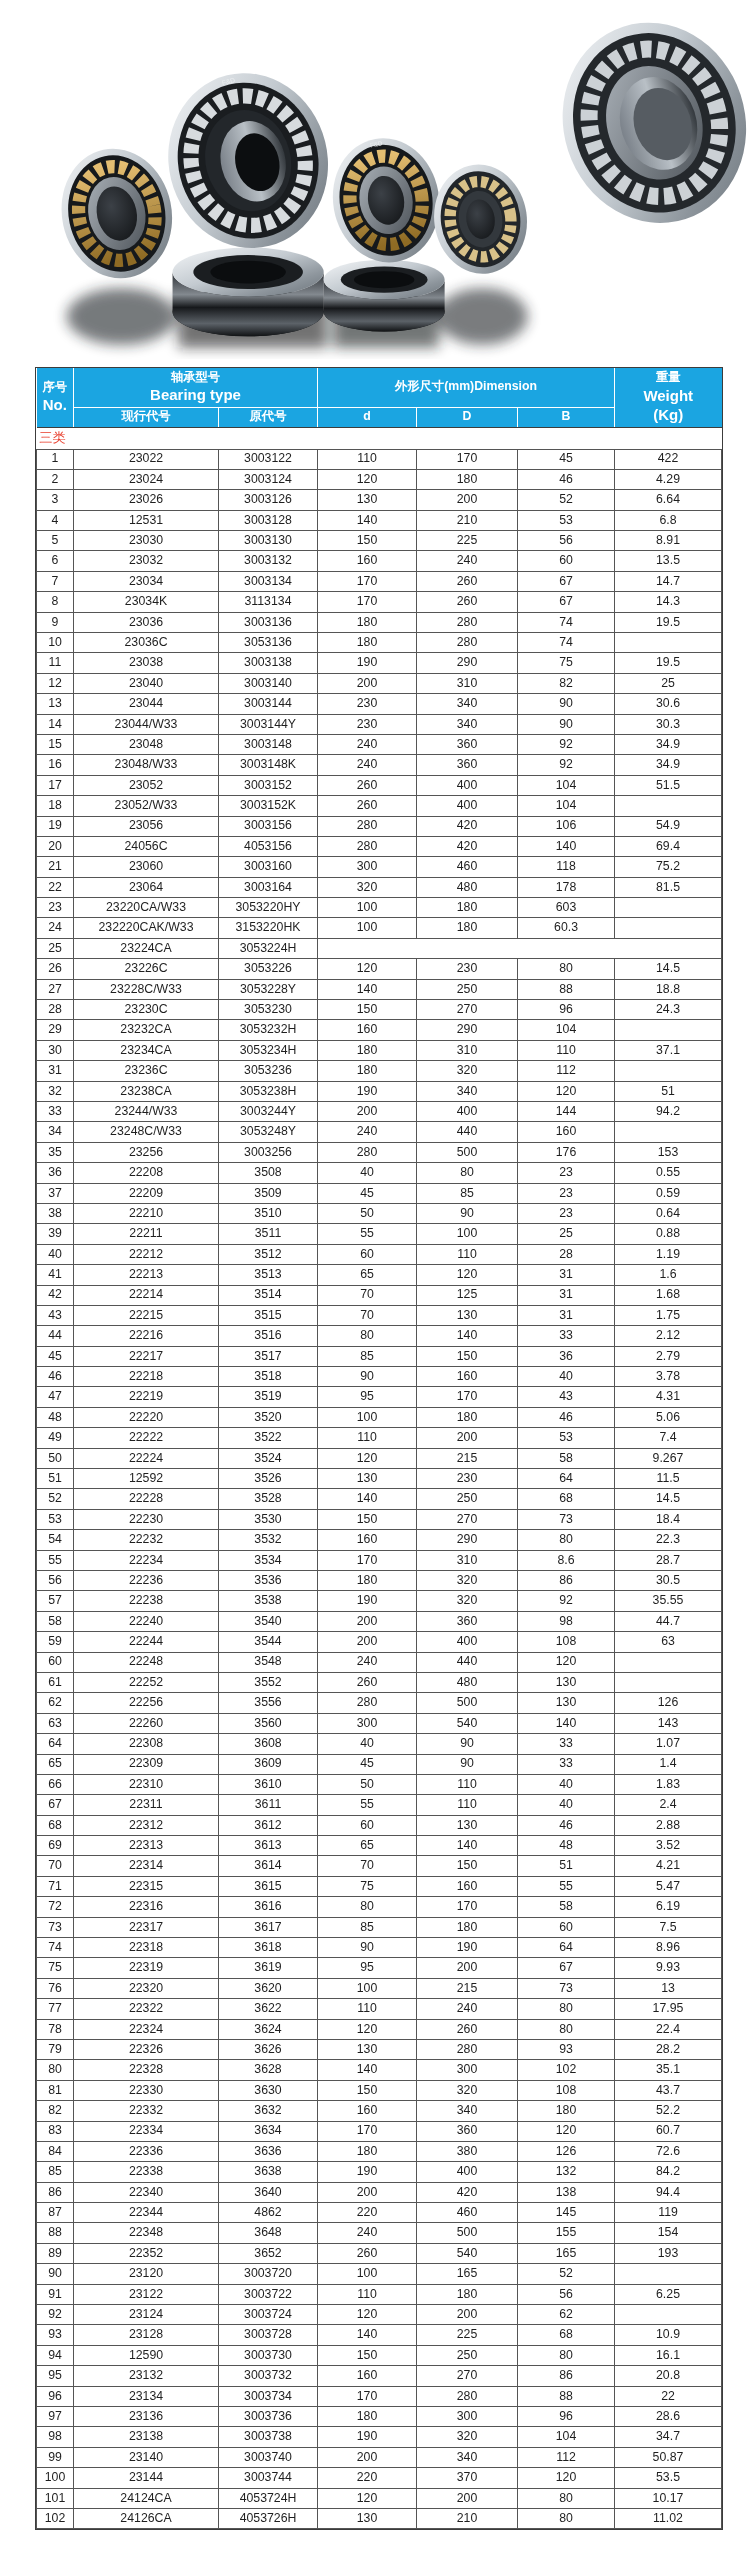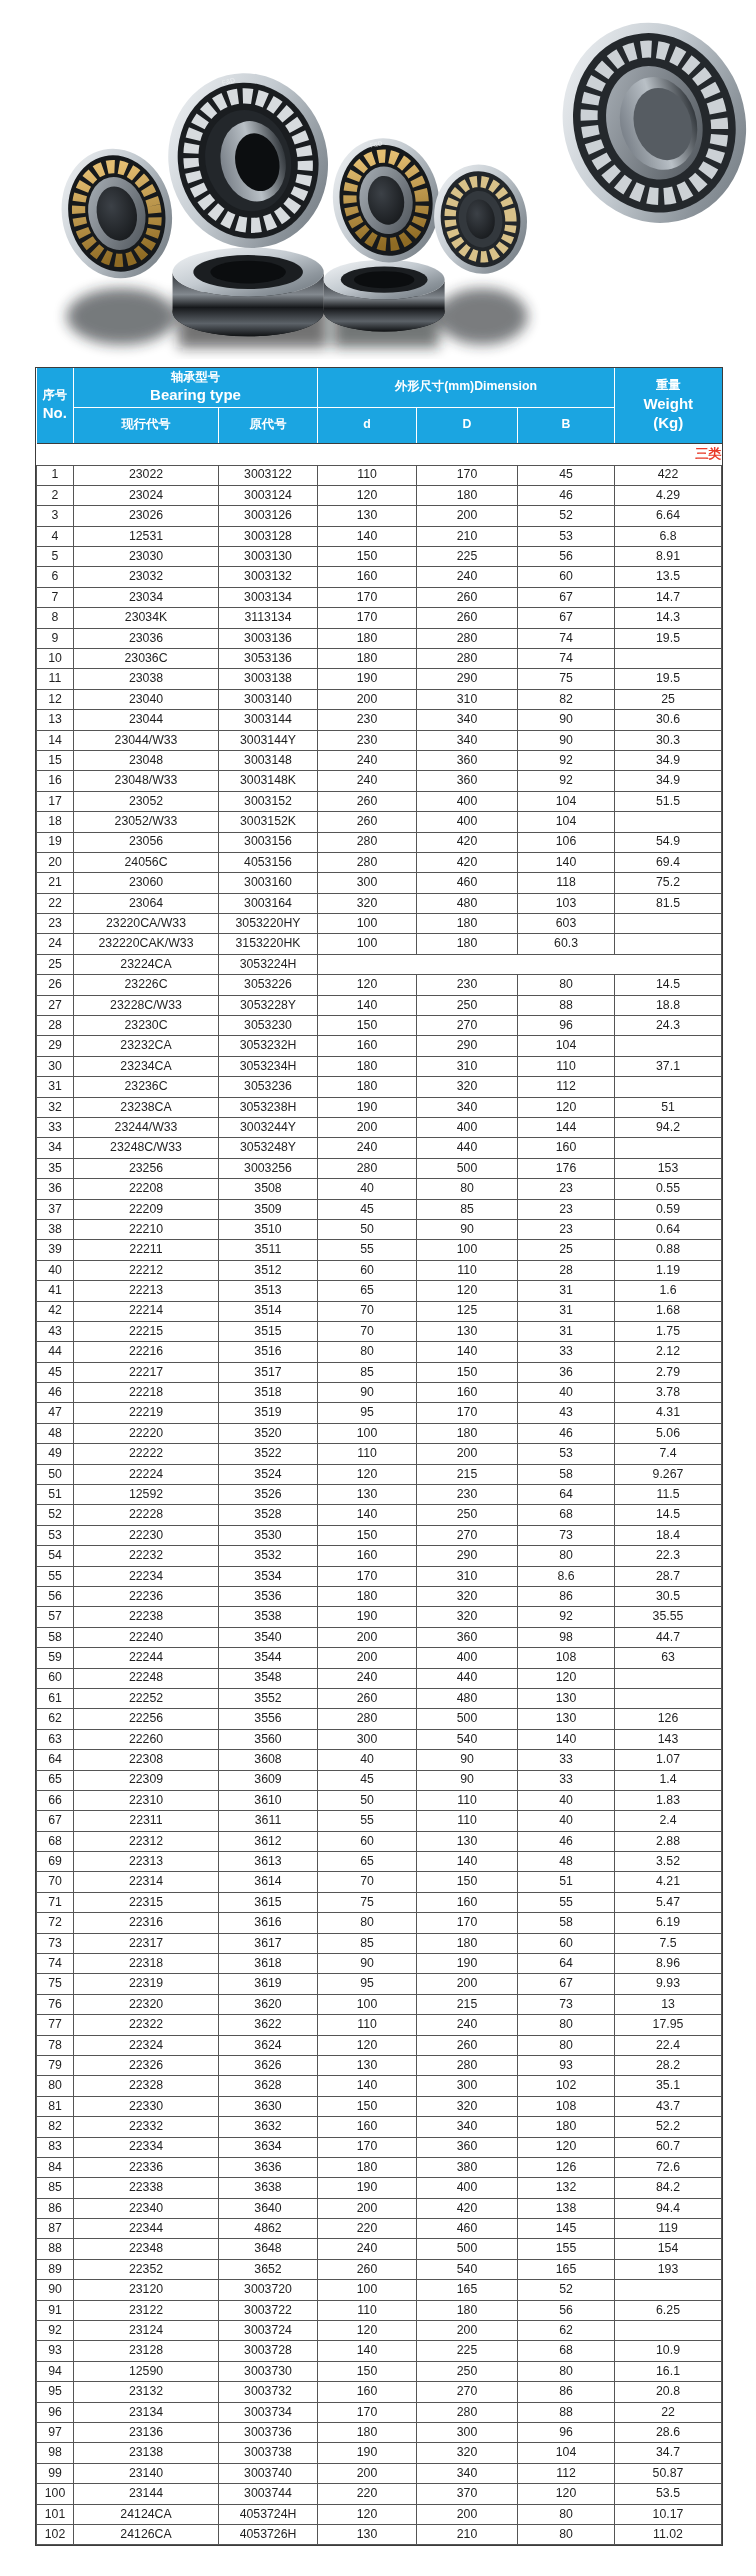--- a/index.html
+++ b/index.html
@@ -21,37 +21,37 @@
     position:absolute;left:35px;top:367px;width:688px;
     border:1.9px solid var(--table-border);box-sizing:border-box;background:#fff;
   }
   table.spec{width:100%;border-collapse:collapse;table-layout:fixed;}
   thead th{
     background:var(--header-bg);color:var(--header-text);
     border:1.9px solid #ffffff;text-align:center;vertical-align:middle;
     font-size:12.3px;font-weight:600;padding:0;line-height:1.3;
   }
   thead tr.h1{height:39px;}
-  thead tr.h2{height:36px;}
+  thead tr.h2{height:20px;}
   thead tr:first-child th{border-top:none;}
   thead th:first-child{border-left:none;margin-left:40px;}
   thead tr.h1 th:last-child{border-right:none;}
   thead tr.h2 th{border-bottom:1.9px solid var(--table-border);}
   thead th.rowspan2{border-bottom:1.9px solid var(--table-border);}
   .h-en{font-size:15px;font-weight:700;display:block;}
   .h-zh{display:block;}
   tbody td{
     border:0.9px solid var(--cell-border);color:var(--cell-text);
     font-size:12.3px;text-align:center;padding:0;line-height:1.1;
     overflow:hidden;white-space:nowrap;
   }
   tr.category-row{height:22px;}
   tr.category-row td{
-    text-align:right;padding-left:2.8px;color:var(--category-text);
-    font-weight:bold;font-size:13.2px;border-left:none;border-right:none;
+    text-align:left;padding-left:2.8px;color:var(--category-text);
+    font-weight:normal;font-size:13.2px;border-left:none;border-right:none;
   }
   tbody tr.data-row{height:20.4px;}
 </style>
 </head>
 <body>
 
 <div class="page">
 
   <div class="photo-area">
     <svg width="757" height="359" viewBox="0 0 800 380">
@@ -390,21 +390,21 @@
             <td>460</td>
             <td>118</td>
             <td>75.2</td>
           </tr>
           <tr class="data-row">
             <td>22</td>
             <td>23064</td>
             <td>3003164</td>
             <td>320</td>
             <td>480</td>
-            <td>103</td>
+            <td>178</td>
             <td>81.5</td>
           </tr>
           <tr class="data-row">
             <td>23</td>
             <td>23220CA/W33</td>
             <td>3053220HY</td>
             <td>100</td>
             <td>180</td>
             <td>603</td>
             <td></td>

